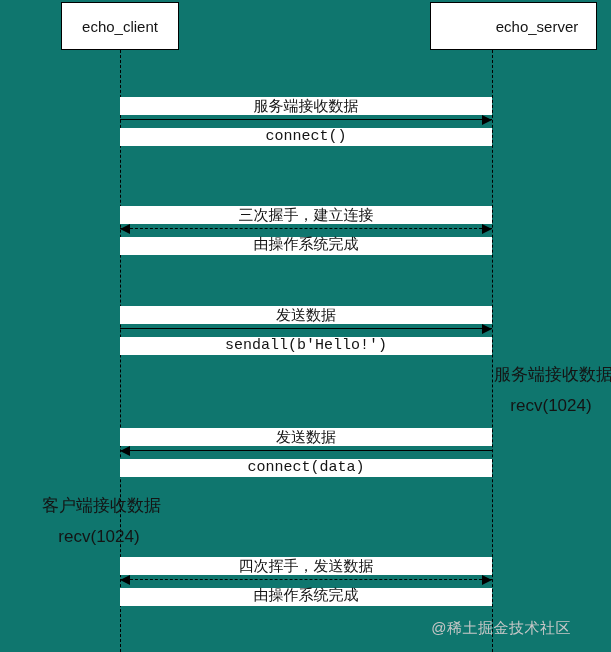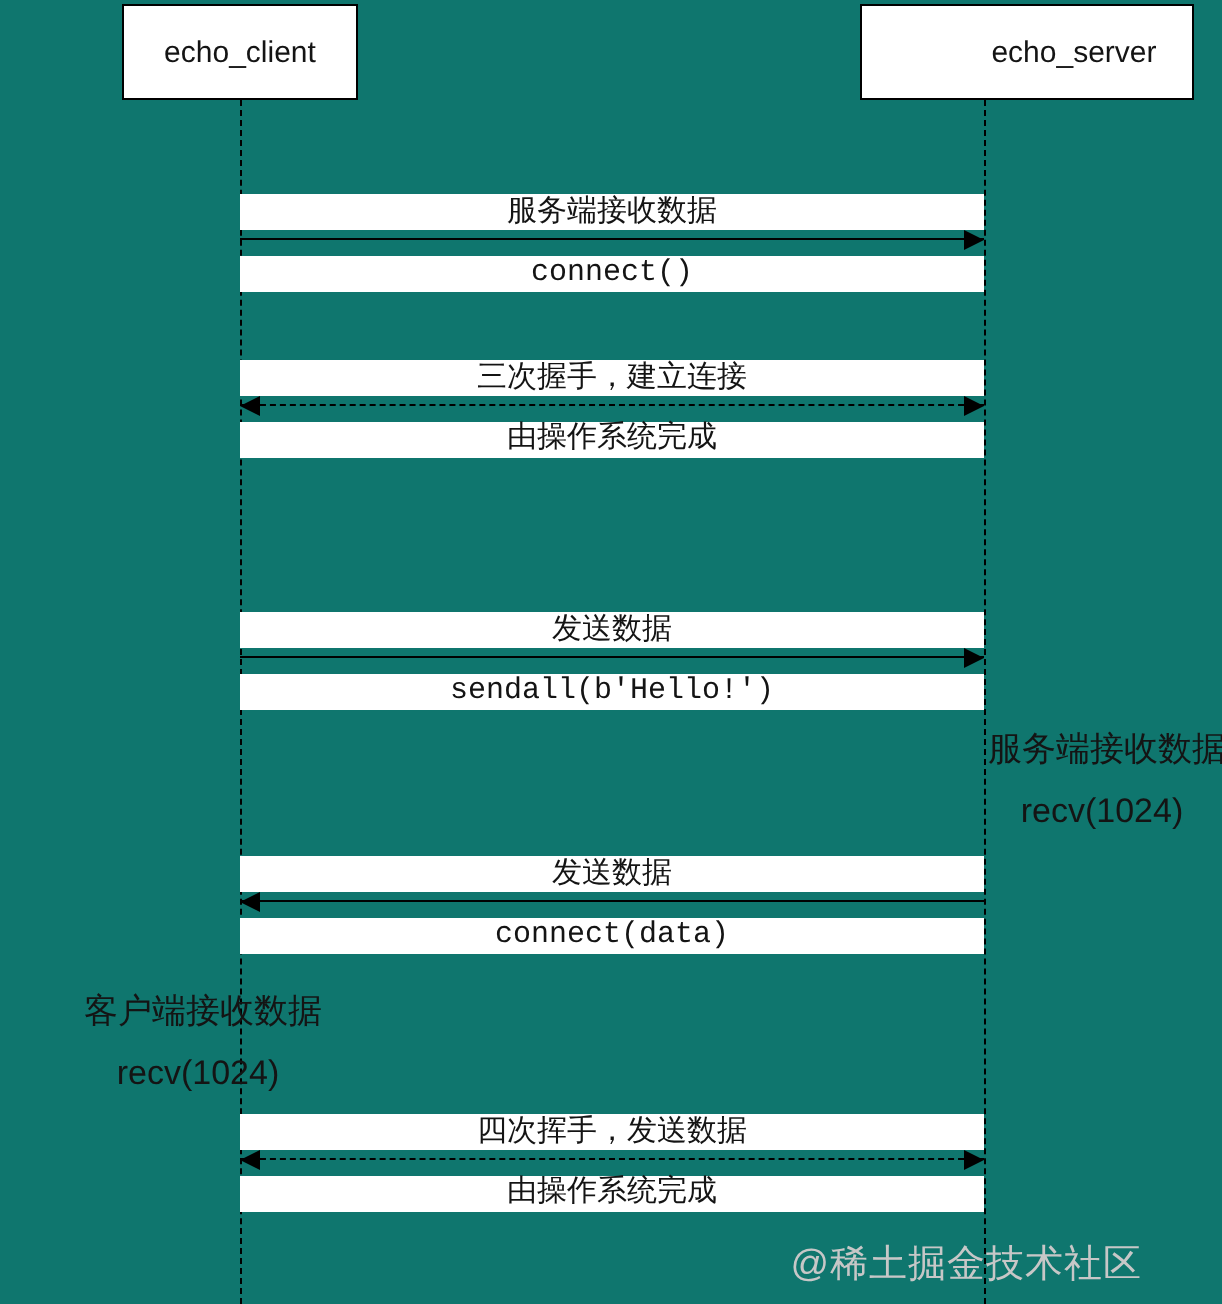--- a/index.html
+++ b/index.html
@@ -32,33 +32,33 @@
   }
   .msg-line { position:absolute; left:0; right:0; top:0; border-top:1px solid #000; }
   .msg-line.dashed { border-top-style:dashed; }
   .head {
     position:absolute; width:0; height:0; top:-5px;
     border-top:5px solid transparent; border-bottom:5px solid transparent;
   }
   .head-right { right:0;  border-left:10px solid #000; }
   .head-left  { left:0;   border-right:10px solid #000; }
   .msg-connect   { top:119px; }
-  .msg-handshake { top:202px; }
+  .msg-handshake { top:228px; }
   .msg-sendhello { top:328px; }
   .msg-senddata  { top:450px; }
   .msg-close     { top:579px; }
   .note {
     position:absolute; text-align:center; font-size:17px; line-height:18px;
     white-space:nowrap; z-index:1;
   }
   .note-server { left:494px; top:366px; width:114px; }
   .note-client { left:4px;  top:497px; width:114px;margin-left:38px; }
   .note-line2 { margin-top:13px; }
   .watermark {
-    position:absolute; top:619px; right:40px; font-size:19px;
+    position:absolute; top:619px; right:40px; font-size:15px;
     color:#c7c7c7; z-index:3; letter-spacing:0.5px;
   }
 </style>
 </head>
 <body>
 
 <div class="canvas">
 
   <div class="actor actor-client">
     <span>echo_client</span>

